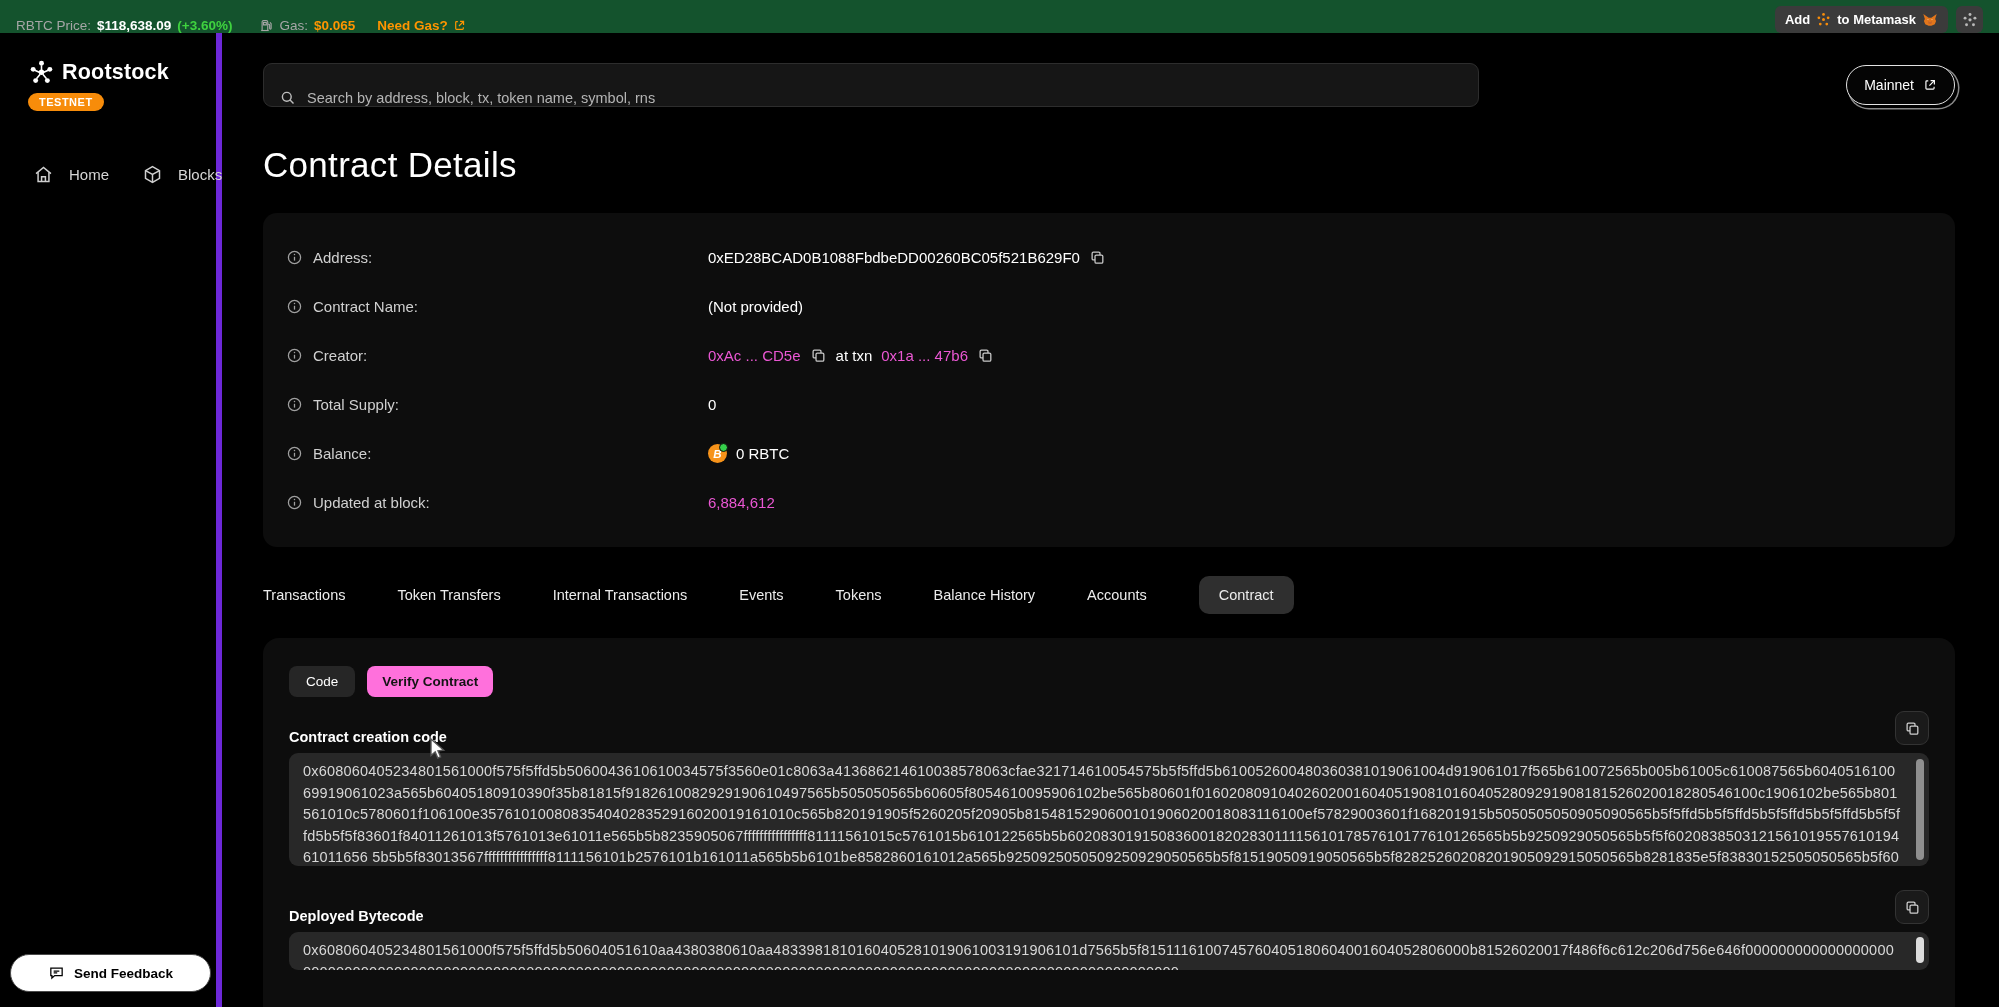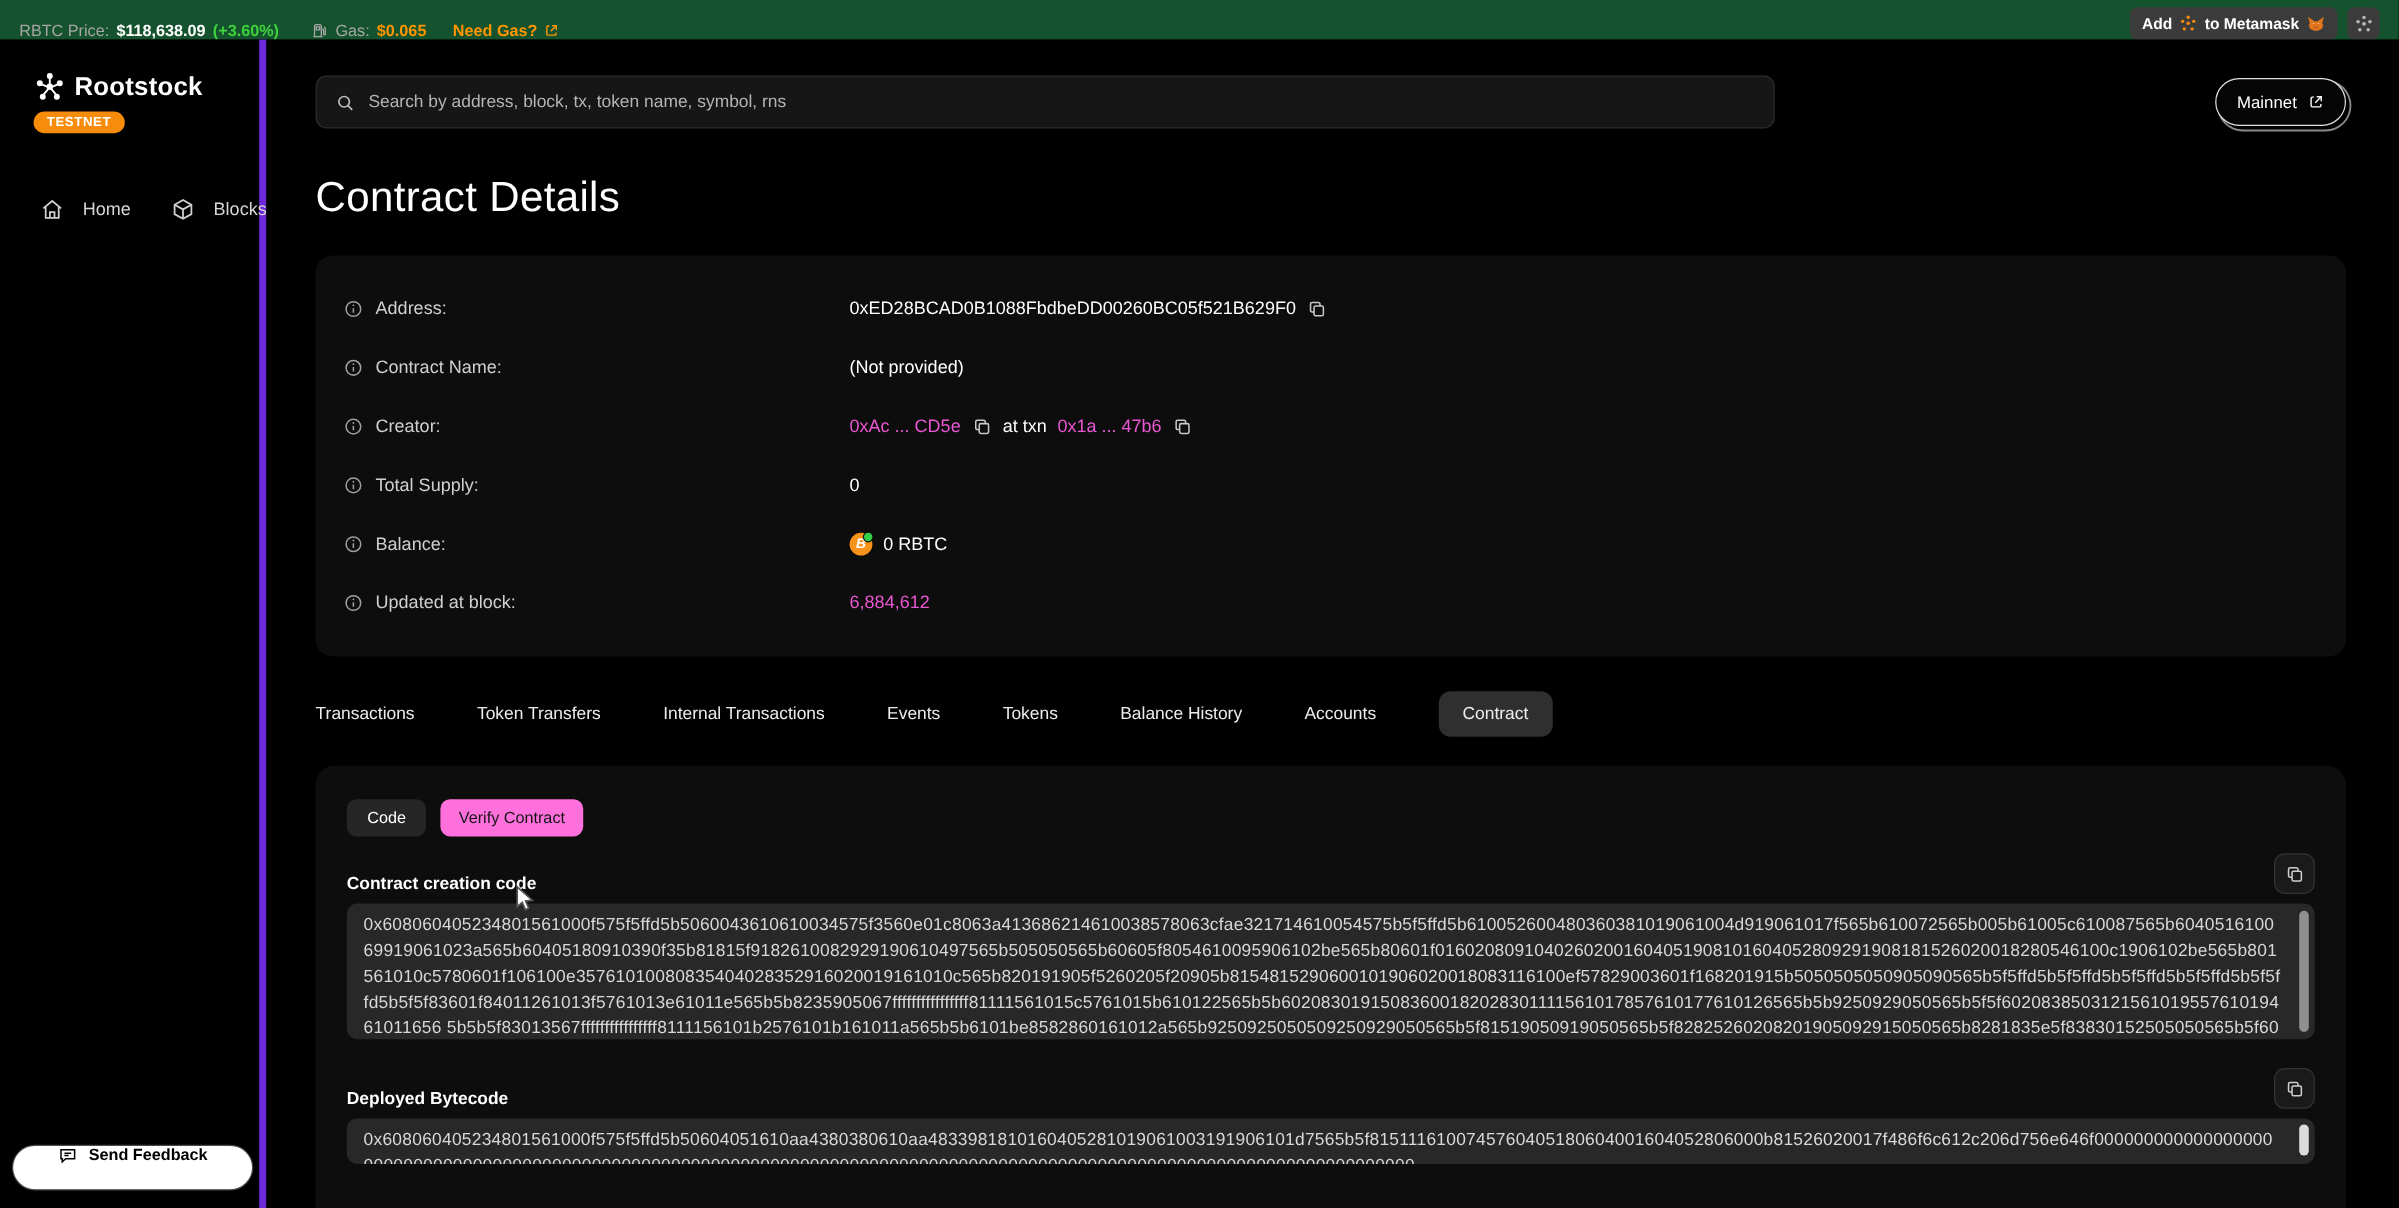--- a/index.html
+++ b/index.html
@@ -24,26 +24,26 @@
   
   .sidebar{position:absolute;top:33px;left:0;bottom:0;width:222px;background:#000;border-right:6px solid #6d28d9}
   .brand{display:flex;align-items:center;gap:7px;margin:26px 0 0 28px;color:#fff;cursor:pointer}
   .brand-name{font-size:21.5px;font-weight:700;letter-spacing:.2px}
   .badge{display:inline-block;margin:7px 0 0 28px;background:#f78c0a;color:#fff;font-size:11px;font-weight:700;padding:3px 11px;border-radius:11px;letter-spacing:.5px}
   .nav{margin-top:36px;display:flex;flex-direction:row}
   .nav-item{height:54px;display:flex;align-items:center;gap:15px;padding-left:33px;color:#d6d6d6;font-size:15px;cursor:pointer}
   .nav-item .nicon{width:21px;height:21px;color:#cfcfcf;flex:0 0 auto}
   .nav-item.active{height:50px;margin:2px 7px;border-radius:14px;background:#ff70dc;color:#141414;font-weight:500;padding-left:26px}
   .nav-item.active .nicon{color:#141414}
-  .feedback-btn{position:absolute;left:10px;bottom:15px;width:201px;height:38px;border-radius:19px;background:#fff;border:1px solid #4a4a4a;color:#000;font-size:13.5px;font-weight:700;font-family:inherit;display:flex;justify-content:center;gap:9px;cursor:pointer}
+  .feedback-btn{position:absolute;left:10px;bottom:15px;width:201px;height:38px;border-radius:19px;background:#fff;border:1px solid #4a4a4a;color:#000;font-size:13.5px;font-weight:700;font-family:inherit;display:flex;align-items:center;justify-content:center;gap:9px;cursor:pointer}
 
   
   .main{position:absolute;left:222px;top:33px;right:0;bottom:0;background:#000;padding:0 44px 0 41px;overflow:hidden}
   .search-row{margin-top:30px;display:flex;align-items:center}
-  .searchbar{width:1216px;height:44px;background:#161616;border:1px solid #2d2d2d;border-radius:9px;display:flex;align-items:center;gap:11px;padding:0 15px}
+  .searchbar{width:1216px;height:44px;background:#161616;border:1px solid #2d2d2d;border-radius:9px;display:flex;align-items:flex-end;gap:11px;padding:0 15px}
   .searchbar .sicon{color:#bdbdbd}
   .searchbar input{flex:1;background:transparent;border:none;outline:none;color:#eee;font-size:14.5px;font-family:inherit}
   .searchbar input::placeholder{color:#b5b5b5}
   .net-btn{margin-left:auto;height:40px;padding:0 17px;border-radius:21px;background:#050505;border:1.5px solid #e3e3e3;color:#fff;font-size:14px;font-weight:500;font-family:inherit;display:flex;align-items:center;gap:9px;cursor:pointer;box-shadow:3px 3px 0 0 #000,3px 3px 0 1.5px #8a8a8a}
   .page-title{margin-top:37px;font-size:35px;font-weight:500;color:#fff;letter-spacing:.3px;line-height:42px}
 
   .card{margin-top:27px;background:#0d0d0d;border-radius:14px;padding:20px 23px}
   .drow{height:49px;display:flex;align-items:center}
   .dlabel{width:422px;display:flex;align-items:center;gap:10px;color:#d0d0d0;font-size:15px;flex:0 0 auto}
   .iicon{width:17px;height:17px;color:#9f9f9f;flex:0 0 auto}
@@ -54,21 +54,21 @@
   .rbtc-coin{position:relative;width:19px;height:19px;border-radius:50%;background:#f7931a;color:#fff;font-size:11.5px;font-weight:700;font-style:italic;display:flex;align-items:center;justify-content:center}
   .rbtc-coin::after{content:"";position:absolute;right:-1px;top:-1px;width:7px;height:7px;border-radius:50%;background:#35d04b;border:1.5px solid #0d0d0d}
 
   .tabs{margin-top:29px;display:flex;align-items:center;gap:52px}
   .tab{background:none;border:none;color:#ececec;font-size:14.5px;font-family:inherit;cursor:pointer;padding:0}
   .tab.active{background:#2f2f2f;border-radius:10px;padding:11px 20px;font-weight:500}
 
   .panel{margin-top:24px;background:#0d0d0d;border-radius:16px 16px 0 0;padding:28px 26px 40px;height:420px}
   .code-actions{display:flex;gap:12px}
   .btn-code{background:#262626;color:#fff;border:none;border-radius:8px;padding:8px 17px;font-size:13.5px;font-family:inherit;cursor:pointer}
-  .btn-verify{background:#ff70dc;color:#141414;border:none;border-radius:8px;padding:2px 15px;font-size:13.5px;font-weight:400;font-family:inherit;cursor:pointer}
+  .btn-verify{background:#ff70dc;color:#141414;border:none;border-radius:8px;padding:2px 15px;font-size:13.5px;font-weight:700;font-family:inherit;cursor:pointer}
   .block-head{margin-top:12px;height:36px;display:flex;align-items:flex-end;justify-content:space-between}
   .block-head.second{margin-top:22px}
   .block-label{color:#fff;font-size:14.5px;font-weight:700}
   .copy-sq{width:34px;height:34px;background:#1a1a1a;border:1px solid #333;border-radius:9px;color:#cfcfcf;display:flex;align-items:center;justify-content:center;cursor:pointer}
   .codebox{position:relative;margin-top:8px;background:#282828;border-radius:9px;padding:8px 28px 8px 14px;color:#d8d8d8;font-size:14.5px;letter-spacing:.2px;line-height:21.5px;word-break:break-all;height:113px;overflow:hidden}
   .vscroll{position:absolute;right:5px;top:6px;bottom:6px;width:8px;border-radius:4px;background:#8f8f8f}
   .codebox.short{height:38px}
   .codebox.short .vscroll{bottom:auto;height:26px;top:5px;background:#dcdcdc}
 
   .cursor{position:absolute;left:426px;top:737px;z-index:50;pointer-events:none}

